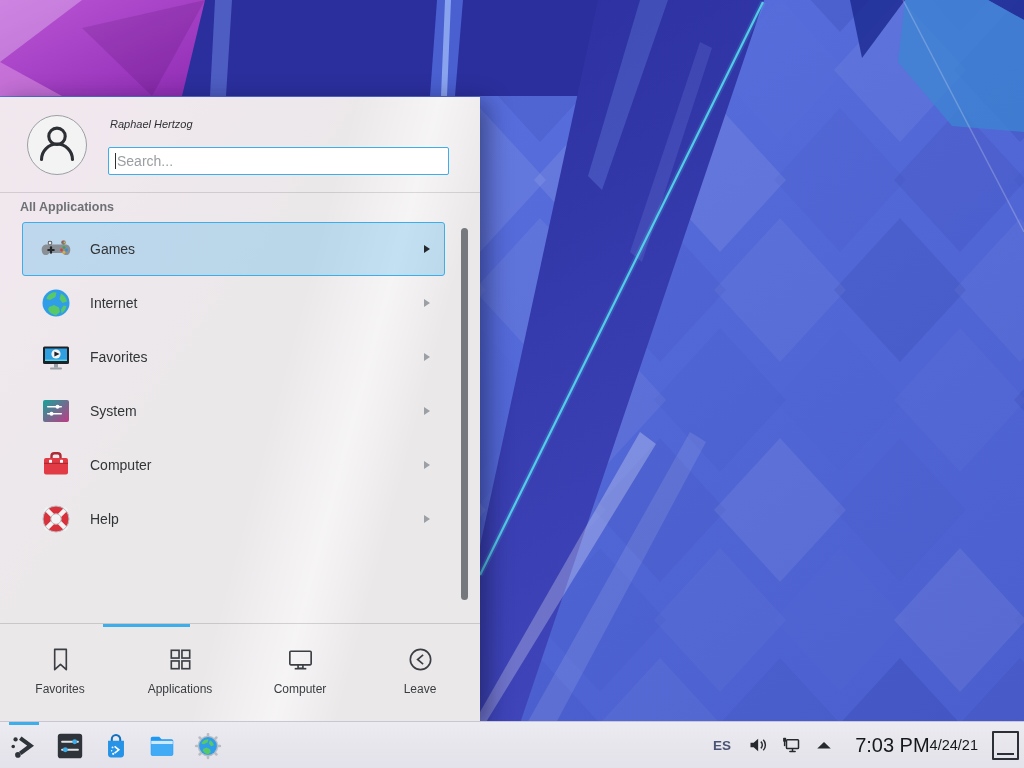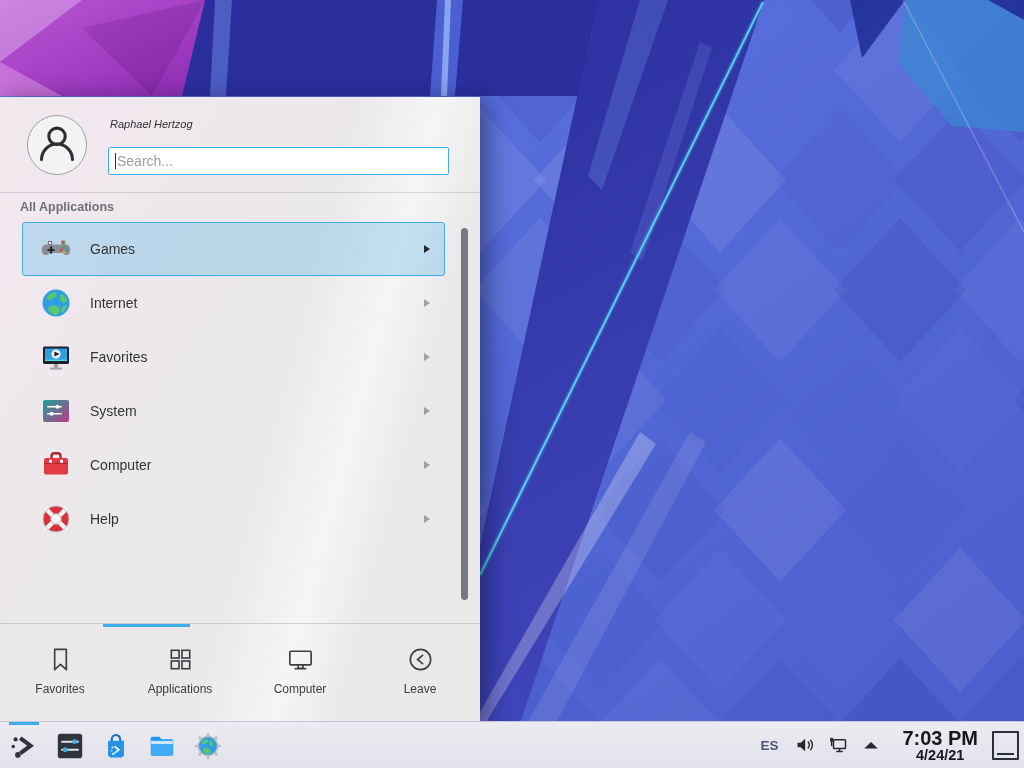--- a/index.html
+++ b/index.html
@@ -58,21 +58,21 @@
            background:linear-gradient(#ecebf1,#e3e1e9);
            border-top:1px solid rgba(120,120,150,.25);display:flex;align-items:center;}
   .task-launchers{display:flex;align-items:center;height:100%;padding-left:9px;}
   .task-launcher{position:relative;width:30px;height:30px;margin-right:16px;margin-top:2px;}
   .task-launcher svg{width:30px;height:30px;display:block;}
   .task-launcher.active::before{content:"";position:absolute;left:0;top:-9px;width:30px;height:3px;background:var(--accent);}
   .tray{margin-left:auto;display:flex;align-items:center;height:100%;}
   .kb-layout{font-size:13.5px;font-weight:bold;color:#4a5576;margin-right:15px;}
   .tray-icon{width:24px;height:24px;margin-right:9px;}
   .tray-icon svg{width:24px;height:24px;display:block;}
-  .clock{display:flex;flex-direction:column;align-items:center;margin:0 14px 0 10px;line-height:1;font-weight:bold;}
+  .clock{display:flex;flex-direction:row;align-items:center;margin:0 14px 0 10px;line-height:1;}
   .clock .time{font-size:20px;color:#15181d;}
   .clock .date{font-size:14.5px;color:#15181d;margin-top:0;}
   .show-desktop{width:27px;height:29px;border:2px solid #2b2f36;border-radius:1px;position:relative;margin-right:5px;background:transparent;}
   .show-desktop::after{content:"";position:absolute;left:3px;right:3px;bottom:3px;height:2px;background:#2b2f36;}
 </style>
 </head>
 <body>
 
 <div class="screen">
 

